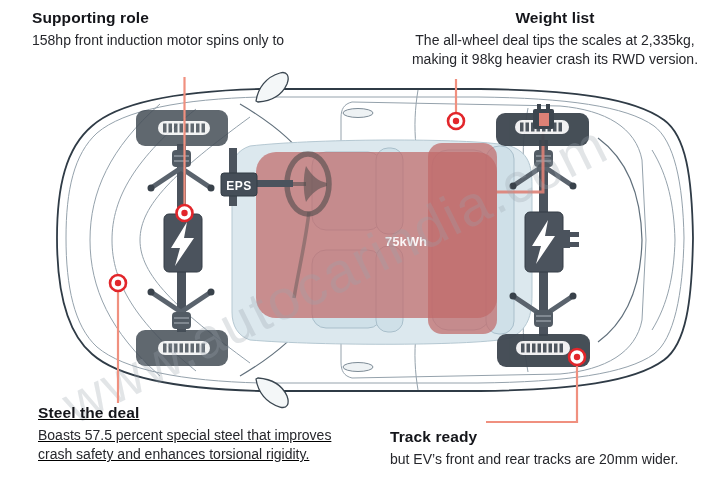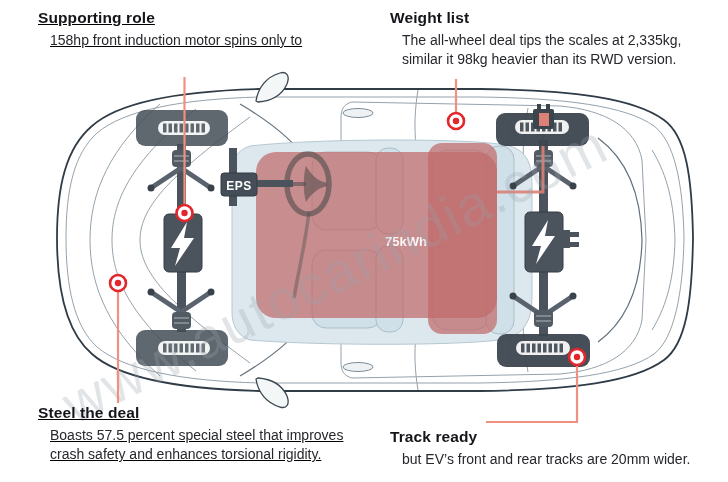--- a/index.html
+++ b/index.html
@@ -1,23 +1,23 @@
 <!DOCTYPE html>
 <html><head>
 <meta charset="utf-8">
 <style>
   html,body{margin:0;padding:0;background:#fff;}
   .stage{position:relative;width:728px;height:482px;background:#fff;overflow:hidden;
          font-family:"Liberation Sans",sans-serif;}
   .stage svg{position:absolute;inset:0;}
   .callout{position:absolute;width:330px;}
   .callout h3{margin:0 0 4px 0;font-size:15.5px;font-weight:800;color:#14151a;letter-spacing:.1px;}
-  .callout .line{font-size:14px;line-height:19px;color:#26272c;white-space:nowrap;margin-left:12px;}
-  .co-tl{left:38px;top:9px;text-decoration:underline;}
-  .co-tr{left:390px;top:9px;}
+  .callout .line{font-size:14px;line-height:19px;color:#26272c;white-space:nowrap;}
+  .co-tl{left:32px;top:9px;}
+  .co-tr{left:390px;top:9px;text-align:center;}
   .co-bl{left:38px;top:404px;text-decoration:underline;}
   .co-br{left:390px;top:428px;}
   .eps-text{font-family:"Liberation Sans",sans-serif;font-size:12px;font-weight:bold;fill:#fff;letter-spacing:.5px;}
   .battery-text{font-family:"Liberation Sans",sans-serif;font-size:13px;font-weight:bold;fill:#fff;opacity:.93;}
   .watermark{font-family:"Liberation Sans",sans-serif;font-size:56px;fill:#9aa4ad;opacity:.28;letter-spacing:2px;}
   .outline{fill:none;stroke:#2f3b46;stroke-width:1.8;}
   .innerline{fill:none;stroke:#95a2ac;stroke-width:1;}
   .midline{fill:none;stroke:#61707c;stroke-width:1.2;}
   .metal{fill:#4b535d;}
   .strut{stroke:#5a636d;stroke-width:5;stroke-linecap:round;}
@@ -230,21 +230,21 @@
 </svg>
 
   <div class="callout co-tl">
     <h3>Supporting role</h3>
     <div class="line">158hp front induction motor spins only to</div>
   </div>
 
   <div class="callout co-tr">
     <h3>Weight list</h3>
     <div class="line">The all-wheel deal tips the scales at 2,335kg,</div>
-    <div class="line">similar it 98kg heavier than its RWD version.</div>
+    <div class="line">making it 98kg heavier crash its RWD version.</div>
   </div>
 
   <div class="callout co-bl">
     <h3>Steel the deal</h3>
     <div class="line">Boasts 57.5 percent special steel that improves</div>
     <div class="line">crash safety and enhances torsional rigidity.</div>
   </div>
 
   <div class="callout co-br">
     <h3>Track ready</h3>

